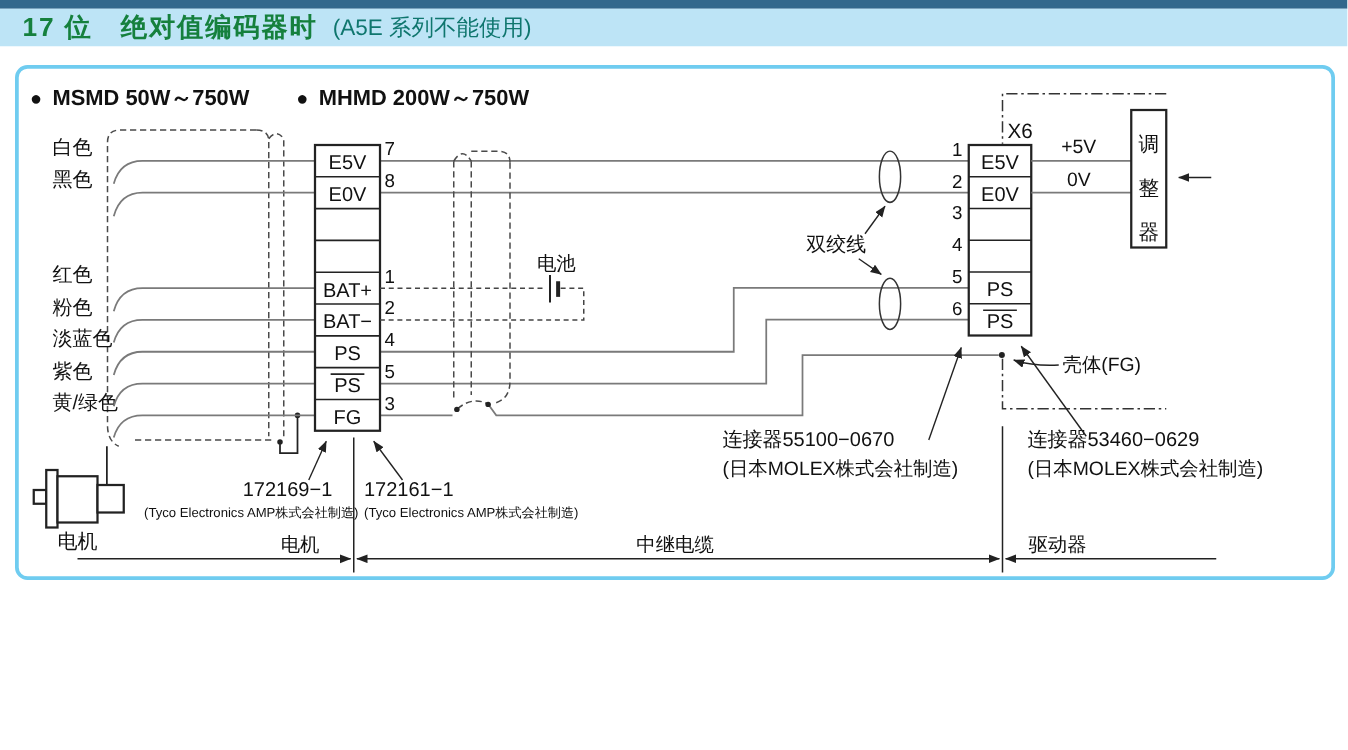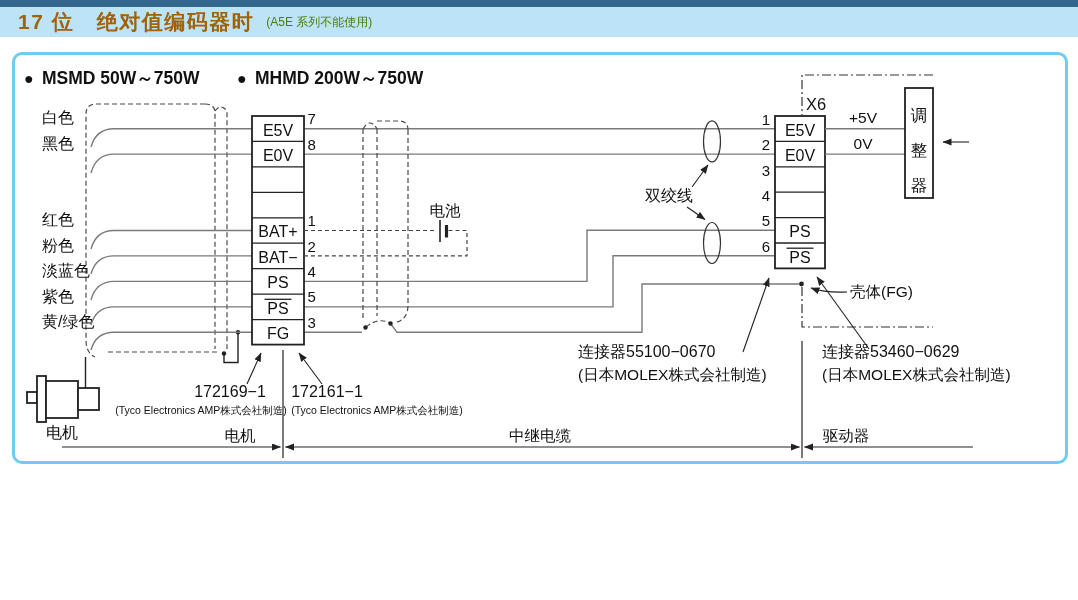--- a/index.html
+++ b/index.html
@@ -1,21 +1,21 @@
 <!DOCTYPE html>
 <html style="--top_strip: #33688c; --title_bg: #bde4f6; --panel_border: #6fccf0;"><head>
 <meta charset="utf-8">
 <style>
   html,body{margin:0;padding:0;background:#fff;}
   body{width:1078px;height:600px;position:relative;font-family:"Liberation Sans",sans-serif;overflow:hidden;}
   .topstrip{position:absolute;left:0;top:0;width:1078px;height:7px;background:var(--top_strip,#33688c);}
   .titlebar{position:absolute;left:0;top:7px;width:1078px;height:30px;background:var(--title_bg,#bde4f6);
             display:flex;align-items:center;padding-left:18px;box-sizing:border-box;gap:12px;}
-  .title-heading{font-size:21px;font-weight:bold;color:#a16207;letter-spacing:1.5px;}
-  .title-note{font-size:12px;color:#4d7c0f;}
+  .title-heading{font-size:21px;font-weight:bold;color:#15803d;letter-spacing:1.5px;}
+  .title-note{font-size:18px;color:#0f766e;}
   .panel{position:absolute;left:12px;top:52px;width:1050px;height:406px;background:#fff;
          border:3px solid var(--panel_border,#6fccf0);border-radius:10px;}
   svg.diagram{position:absolute;left:0;top:0;}
   text{fill:#111;}
   .cellT{font-size:16px;}
   .pinT{font-size:15px;}
   .lblT{font-size:16px;}
   .smT{font-size:10.5px;}
   .mkT{font-size:15.5px;}
   .legT{font-size:17.5px;font-weight:bold;}

